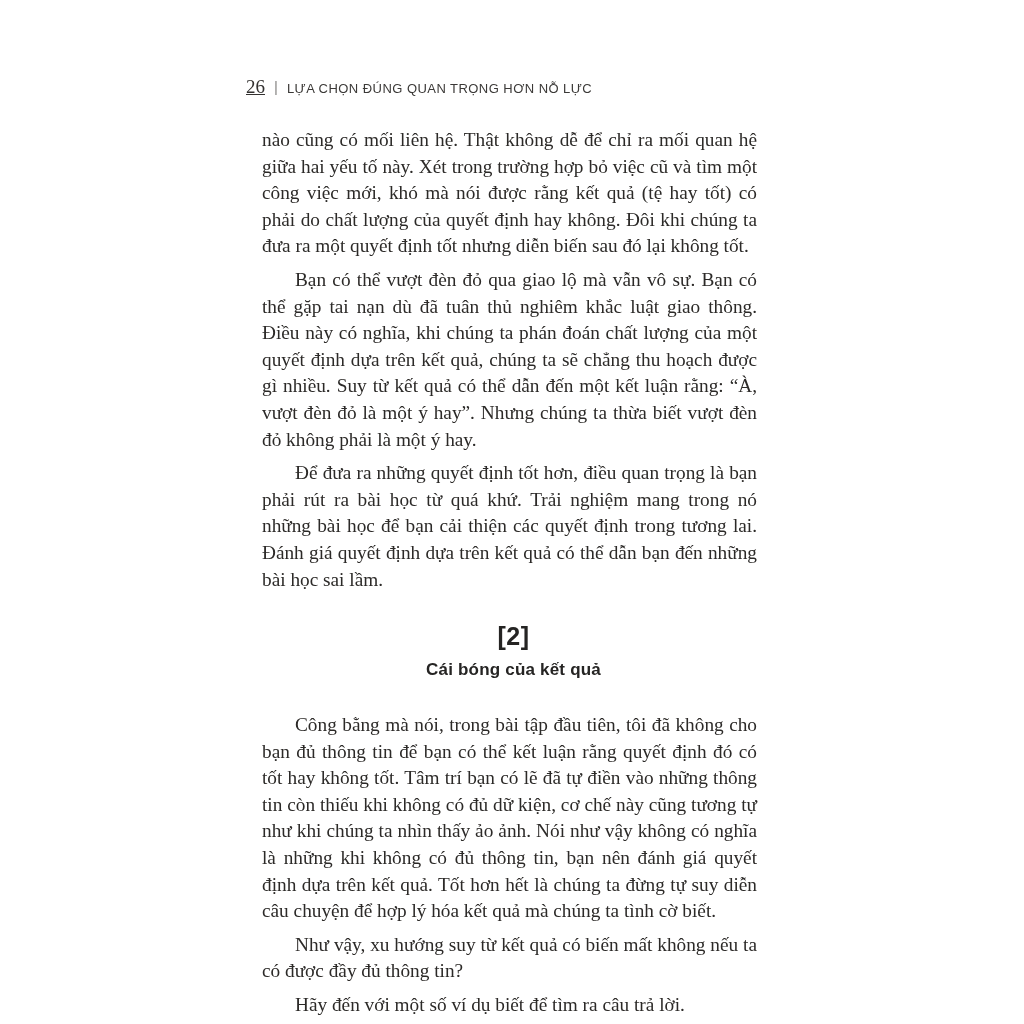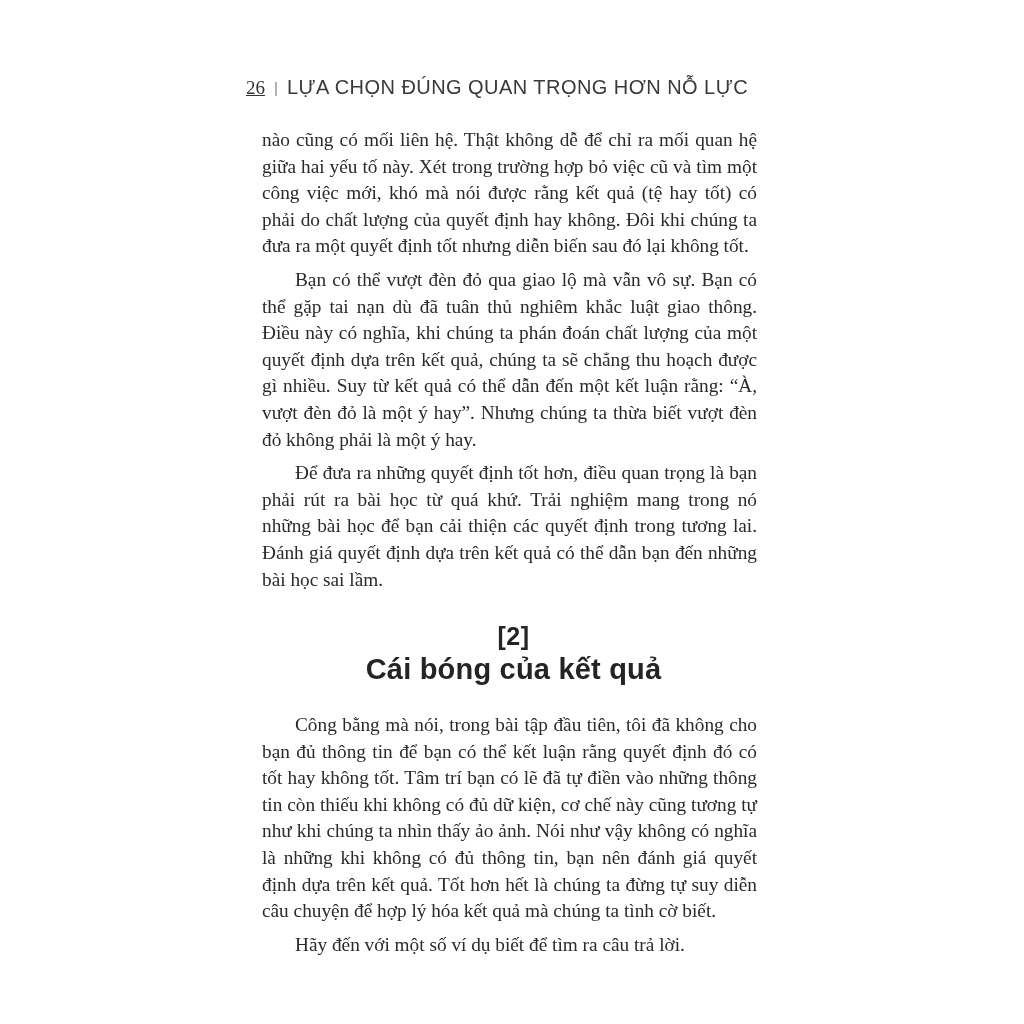--- a/index.html
+++ b/index.html
@@ -37,21 +37,21 @@
     text-decoration: underline;
   }
   .sep {
     font-family: "Liberation Sans", sans-serif;
     font-size: 15px;
     color: #8a8886;
     transform: translateY(-1px);
   }
   .rtitle {
     font-family: "Liberation Sans", sans-serif;
-    font-size: 20px;
+    font-size: 13px;
     font-weight: 500;
     letter-spacing: 0.45px;
     color: #3b3937;
   }
   
   .text-block {
     position: absolute;
     left: 262px;
     top: 127px;
     width: 503px;
@@ -75,21 +75,21 @@
     font-weight: 600;
     color: #252423;
     margin: 27px 0 25px 0;
   }
   .sec-num {
     font-size: 25px;
     line-height: 32px;
     letter-spacing: 0.5px;
   }
   .sec-title {
-    font-size: 29px;
+    font-size: 17px;
     line-height: 35px;
     letter-spacing: 0.2px;
   }
 </style>
 </head>
 <body>
 
 <div class="page">
 
   <header class="running-head">
@@ -103,17 +103,18 @@
     <p class="para no-indent">nào cũng có mối liên hệ. Thật không dễ để chỉ ra mối quan hệ giữa hai yếu tố này. Xét trong trường hợp bỏ việc cũ và tìm một công việc mới, khó mà nói được rằng kết quả (tệ hay tốt) có phải do chất lượng của quyết định hay không. Đôi khi chúng ta đưa ra một quyết định tốt nhưng diễn biến sau đó lại không tốt.</p>
     <p class="para">Bạn có thể vượt đèn đỏ qua giao lộ mà vẫn vô sự. Bạn có thể gặp tai nạn dù đã tuân thủ nghiêm khắc luật giao thông. Điều này có nghĩa, khi chúng ta phán đoán chất lượng của một quyết định dựa trên kết quả, chúng ta sẽ chẳng thu hoạch được gì nhiều. Suy từ kết quả có thể dẫn đến một kết luận rằng: “À, vượt đèn đỏ là một ý hay”. Nhưng chúng ta thừa biết vượt đèn đỏ không phải là một ý hay.</p>
     <p class="para">Để đưa ra những quyết định tốt hơn, điều quan trọng là bạn phải rút ra bài học từ quá khứ. Trải nghiệm mang trong nó những bài học để bạn cải thiện các quyết định trong tương lai. Đánh giá quyết định dựa trên kết quả có thể dẫn bạn đến những bài học sai lầm.</p>
 
     <div class="section-heading">
       <div class="sec-num">[2]</div>
       <div class="sec-title">Cái bóng của kết quả</div>
     </div>
 
     <p class="para">Công bằng mà nói, trong bài tập đầu tiên, tôi đã không cho bạn đủ thông tin để bạn có thể kết luận rằng quyết định đó có tốt hay không tốt. Tâm trí bạn có lẽ đã tự điền vào những thông tin còn thiếu khi không có đủ dữ kiện, cơ chế này cũng tương tự như khi chúng ta nhìn thấy ảo ảnh. Nói như vậy không có nghĩa là những khi không có đủ thông tin, bạn nên đánh giá quyết định dựa trên kết quả. Tốt hơn hết là chúng ta đừng tự suy diễn câu chuyện để hợp lý hóa kết quả mà chúng ta tình cờ biết.</p>
+    <p class="para">Như vậy, xu hướng suy từ kết quả có biến mất không nếu ta có được đầy đủ thông tin?</p>
     <p class="para">Hãy đến với một số ví dụ biết để tìm ra câu trả lời.</p>
 
   </main>
 
 </div>
 
 </body></html>

